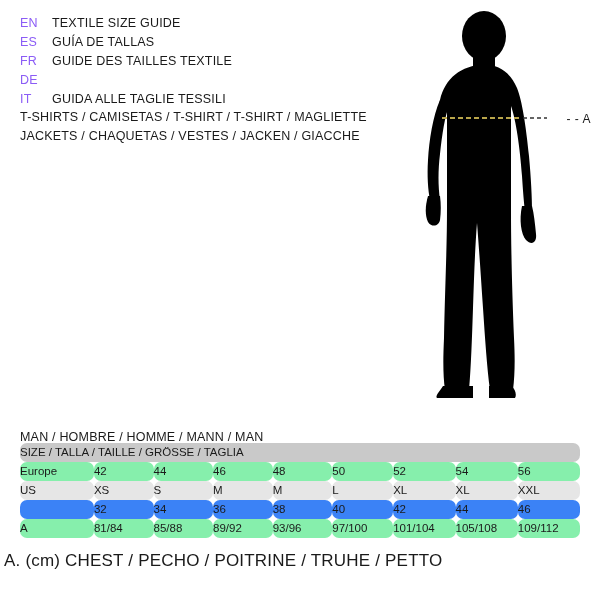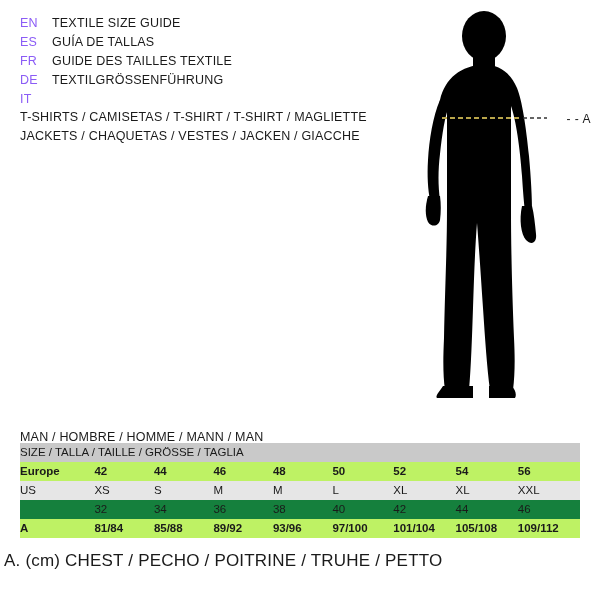--- a/index.html
+++ b/index.html
@@ -94,31 +94,31 @@
     width: 560px;
     border-collapse: collapse;
     font-size: 11.5px;
   }
   table.size-table td {
     padding: 0;
     height: 17px;
     line-height: 19px;
     vertical-align: middle;
     white-space: nowrap;
+    border-radius: 7px;
   }
   table.size-table tr.hdr {
     background: #c9c9c9;
   }
   table.size-table tr.shade {
     background: #e6e6e6;
     margin-left: 16px;
   }
   table.size-table tr.plain {
-    background: #bef264;
-    font-weight: bold;
+    background: #86efac;
   }
   td.label-col {
     width: 84px;
     padding-left: 2px;
   }
   td.val {
     width: 68px;
     text-align: left;
     padding-left: 2px;
   }
@@ -144,24 +144,24 @@
     <div class="lang-row">
       <span class="lang-code">ES</span>
       <span class="lang-text">GUÍA DE TALLAS</span>
     </div>
     <div class="lang-row">
       <span class="lang-code">FR</span>
       <span class="lang-text">GUIDE DES TAILLES TEXTILE</span>
     </div>
     <div class="lang-row">
       <span class="lang-code">DE</span>
-      <span class="lang-text">TEXTILGRÖSSENFÜHRUNG</span>
     </div>
     <div class="lang-row">
       <span class="lang-code">IT</span>
+      <span class="lang-text">GUIDA ALLE TAGLIE TESSILI</span>
     </div>
   </div>
 
   <div class="cat-block">
     <div class="cat-line">T-SHIRTS / CAMISETAS / T-SHIRT / T-SHIRT / MAGLIETTE</div>
     <div class="cat-line">JACKETS / CHAQUETAS / VESTES / JACKEN / GIACCHE</div>
   </div>
 
   <div class="figure-wrap">
     <svg width="200" height="400" viewBox="0 0 200 400">
@@ -235,21 +235,21 @@
         <td class="label-col">US</td>
         <td class="val">XS</td>
         <td class="val">S</td>
         <td class="val">M</td>
         <td class="val">M</td>
         <td class="val">L</td>
         <td class="val">XL</td>
         <td class="val">XL</td>
         <td class="val">XXL</td>
       </tr>
-      <tr class="shade" style="background: #15803d; padding-left: 23px;">
+      <tr class="shade" style="background: #3b82f6; padding-left: 23px;">
         <td class="label-col"></td>
         <td class="val">32</td>
         <td class="val">34</td>
         <td class="val">36</td>
         <td class="val">38</td>
         <td class="val">40</td>
         <td class="val">42</td>
         <td class="val">44</td>
         <td class="val">46</td>
       </tr>

